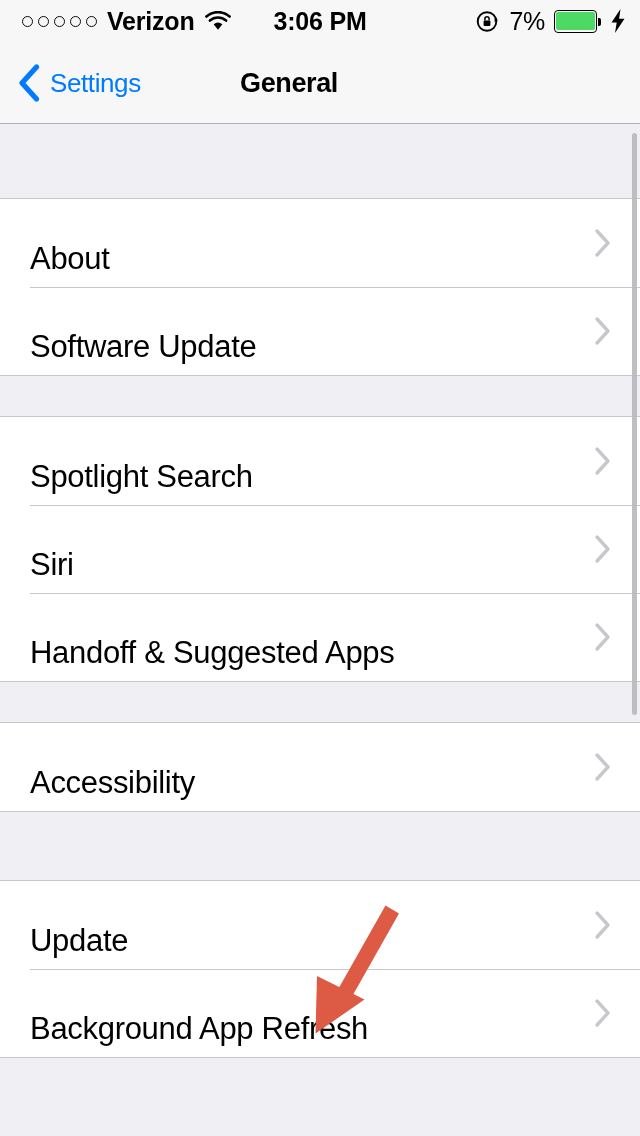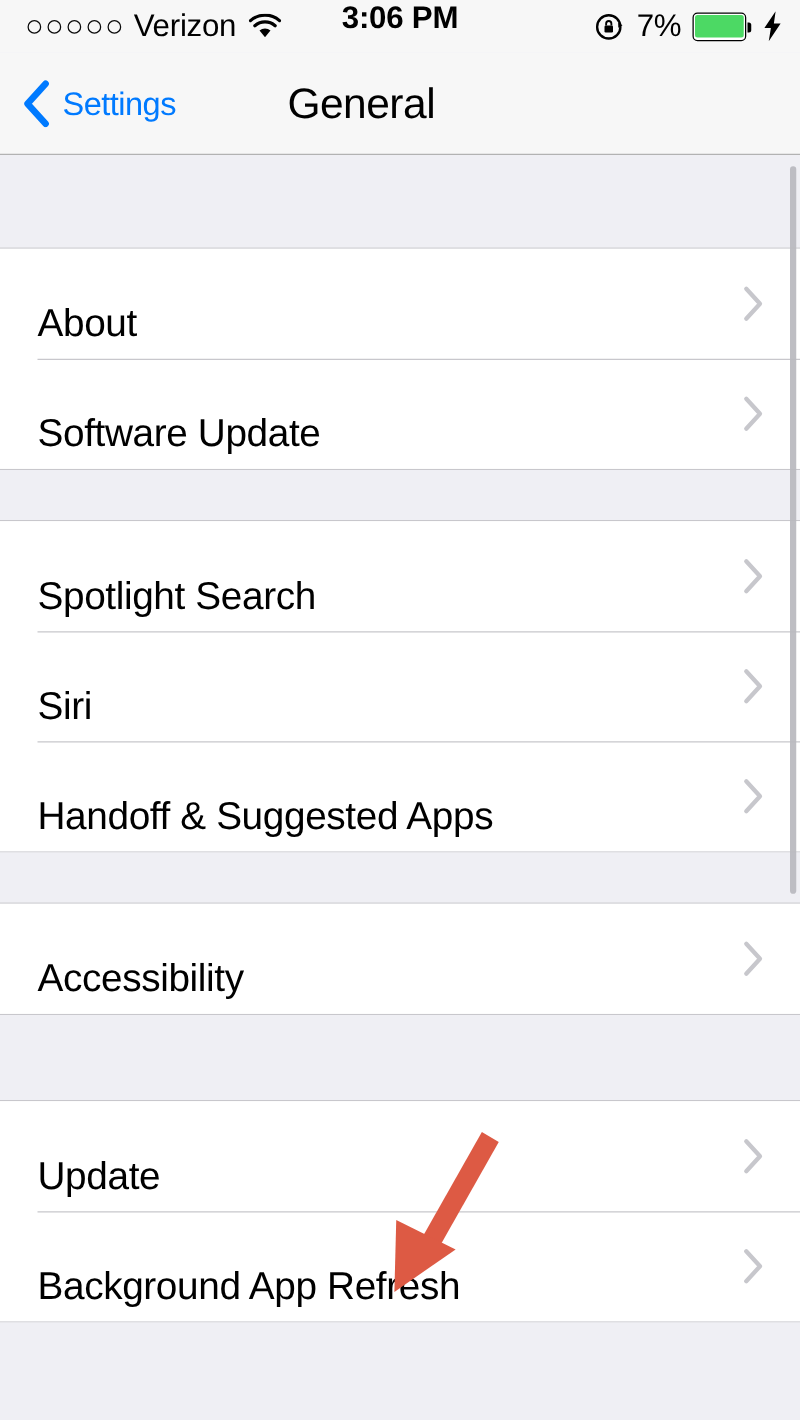--- a/index.html
+++ b/index.html
@@ -11,22 +11,22 @@
     overflow:hidden;
   }
   #screen { position:relative; width:640px; height:1136px; background:#EFEFF4; overflow:hidden; }
 
   
   .statusbar{
     position:absolute; left:0; top:0; width:640px; height:42px;
     background:#F7F7F7;
     display:flex; align-items:center;
   }
-  .sb-left{ position:absolute; left:22px; top:0; height:42px; display:flex; align-items:center; gap:10px; }
-  .sb-center{ position:absolute; left:0; width:640px; top:0; height:42px; display:flex; justify-content:center; }
+  .sb-left{ position:absolute; left:22px; top:0; height:42px; display:flex; align-items:center; gap:10px;font-weight:bold; }
+  .sb-center{ position:absolute; left:0; width:640px; top:0; height:42px; display:flex; align-items:center; justify-content:center; }
   .sb-right{ position:absolute; right:14px; top:0; height:42px; display:flex; align-items:center; gap:9px; }
 
   .dots{ display:flex; align-items:center; gap:5px; }
   .dot{ width:11px; height:11px; border:1.6px solid #0a0a0a; border-radius:50%; background:transparent; }
 
   .carrier{ font-size:25px; color:#000; letter-spacing:-0.2px; }
   .sb-time{ font-size:25px; color:#000; font-weight:bold; letter-spacing:-0.2px; }
   .sb-pct{ font-size:25px; color:#000; letter-spacing:-0.3px; }
 
   .wifi{ width:26px; height:20px; position:relative; }
@@ -47,21 +47,21 @@
   .nav-back{
     position:absolute; left:18px; top:0; height:82px;
     display:flex; align-items:center; gap:10px;
     cursor:pointer;
   }
   .back-chevron{ width:22px; height:38px; display:block; }
   .back-label{ font-size:26px; color:#007AFF; letter-spacing:-0.4px; }
   .nav-title{
     position:absolute; left:0; top:0; width:578px; height:82px;
     display:flex; align-items:center; justify-content:center;
-    font-size:34px; font-weight:normal; color:#000; letter-spacing:-0.4px;
+    font-size:27px; font-weight:bold; color:#000; letter-spacing:-0.4px;
     pointer-events:none;
   }
 
   
   .table{ position:absolute; left:0; top:125px; width:640px; height:1011px; background:#EFEFF4; }
   .group-gap{ background:#EFEFF4; width:640px; }
   .group{
     background:#FFFFFF; width:640px;
     border-top:1px solid #C8C7CC;
     border-bottom:1px solid #C8C7CC;

